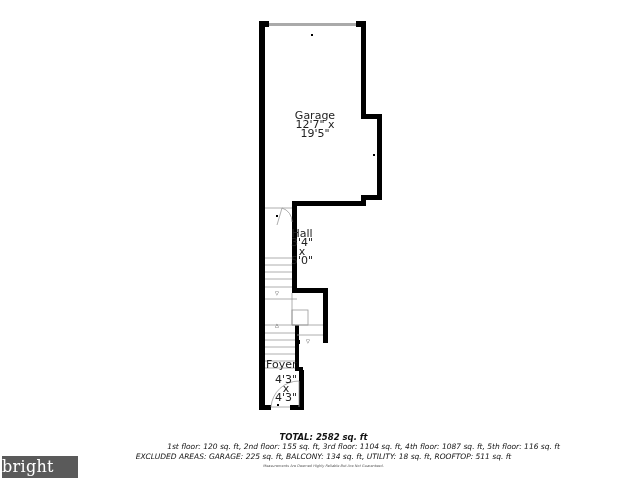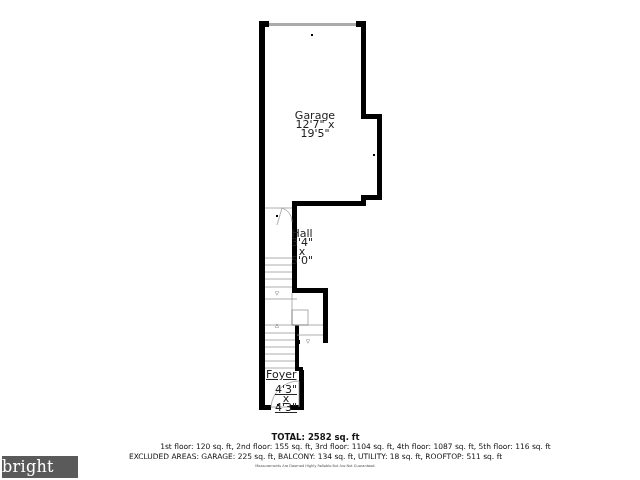--- a/index.html
+++ b/index.html
@@ -1,19 +1,19 @@
 <!DOCTYPE html>
 <html><head>
 <meta charset="utf-8">
 <style>
   html, body { margin:0; padding:0; }
   body { width:640px; height:480px; background:#ffffff; position:relative; overflow:hidden; font-family:"DejaVu Sans", sans-serif; }
   #plan { position:absolute; left:0; top:0; }
   .room-label { position:absolute; text-align:center; color:#222; font-size:11px; line-height:9px; }
-  .footer { position:absolute; left:4px; width:623px; text-align:center; color:#111; }
+  .footer { position:absolute; left:12px; width:623px; text-align:center; color:#111;font-style:italic; }
   .total { top:432px; font-size:8.5px; font-weight:bold; }
   .line1 { top:442px; font-size:7.5px;padding-left:40px; }
   .line2 { top:452px; font-size:7.5px; }
   .disclaimer { top:464px; font-size:3.5px; color:#555; }
   .logo { position:absolute; left:2px; top:456px; width:76px; height:22px; background:#5a5a5a; color:#fff; display:flex; align-items:baseline; box-sizing:border-box;gap:40px; }
   .logo .b { font-family:"DejaVu Serif", serif; font-size:16px; line-height:22px; letter-spacing:0.3px; }
   .logo .m { font-size:10px; margin-left:2px; }
 </style>
 </head>
 <body>
@@ -100,21 +100,21 @@
 <div class="room-label" style="left:264px; top:229px; width:30px;margin-left:23px;">
   <div>Hall</div>
   <div>3'4"</div>
   <div>x 5'0"</div>
 </div>
 
 <div class="room-label" style="left:272px; top:289px; width:10px; font-size:5px;">▽</div>
 <div class="room-label" style="left:272px; top:321px; width:10px; font-size:5px;">△</div>
 <div class="room-label" style="left:303px; top:337px; width:10px; font-size:5px;">▽</div>
 
-<div class="room-label" style="left:262px; top:370px; width:40px;text-decoration:underline;">
+<div class="room-label" style="left:262px; top:360px; width:40px;">
   <div style="text-align:left; padding-left:4px;">Foyer</div>
   <div style="margin-top:6px; padding-left:8px;">4'3"</div>
   <div style="padding-left:8px;">x 4'3"</div>
 </div>
 
 <div class="footer total">TOTAL: 2582 sq. ft</div>
 <div class="footer line1">1st floor: 120 sq. ft, 2nd floor: 155 sq. ft, 3rd floor: 1104 sq. ft, 4th floor: 1087 sq. ft, 5th floor: 116 sq. ft</div>
 <div class="footer line2">EXCLUDED AREAS: GARAGE: 225 sq. ft, BALCONY: 134 sq. ft, UTILITY: 18 sq. ft, ROOFTOP: 511 sq. ft</div>
 <div class="footer disclaimer">Measurements Are Deemed Highly Reliable But Are Not Guaranteed.</div>
 

